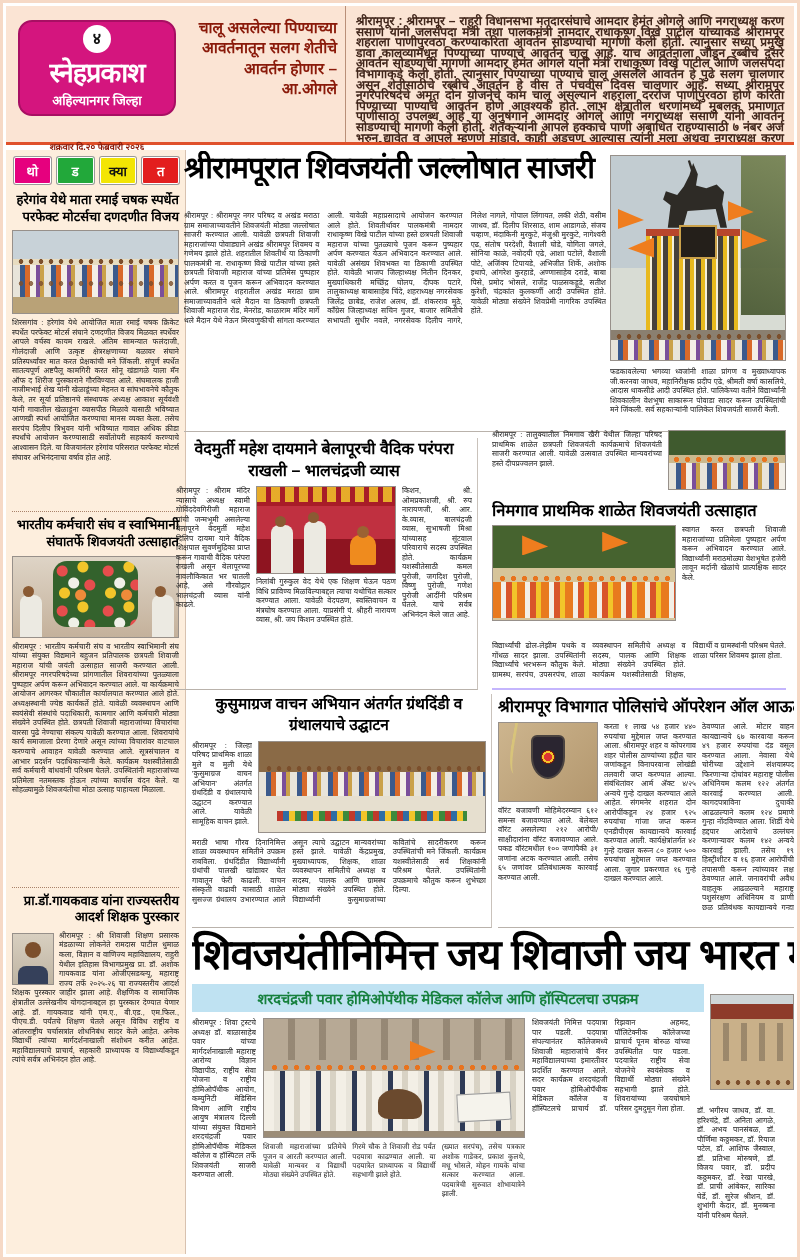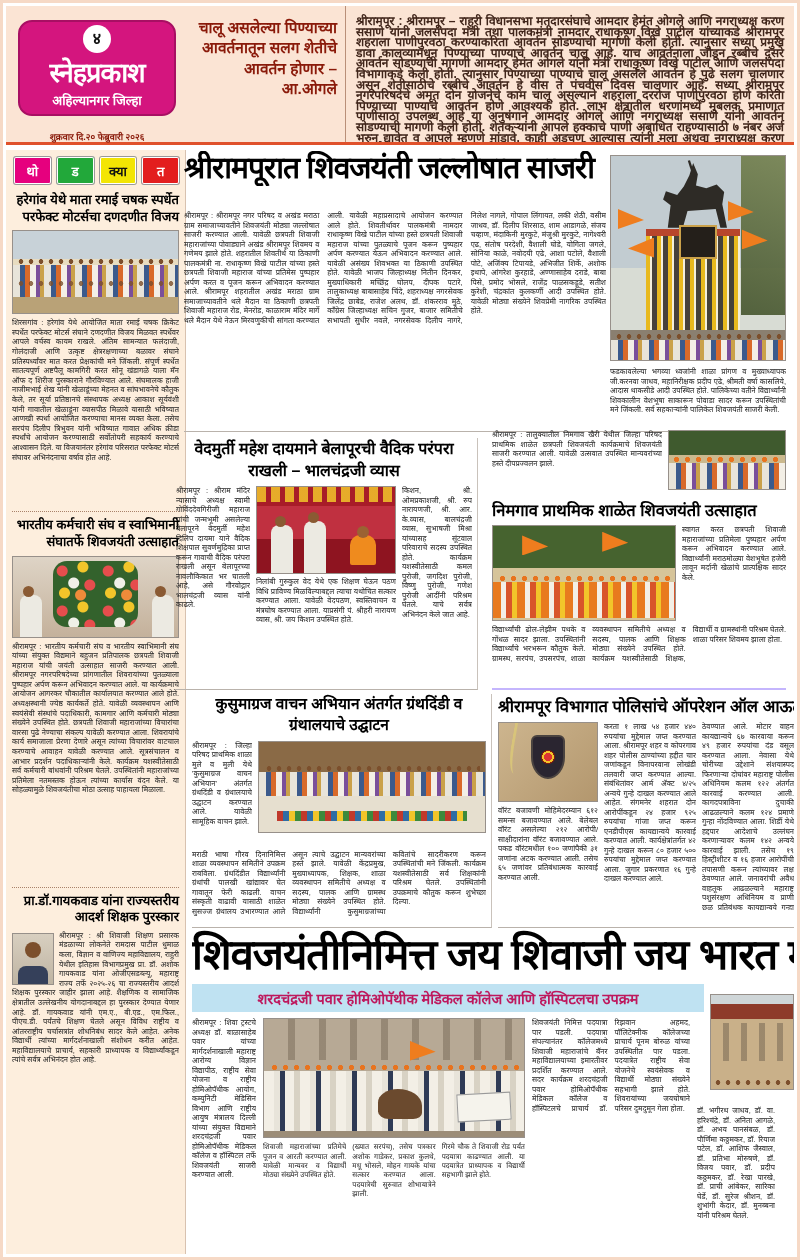--- a/index.html
+++ b/index.html
@@ -6,21 +6,21 @@
   body{width:800px;height:1260px;position:relative;background:#fff;font-family:"Liberation Sans","DejaVu Sans",sans-serif;color:#1c1c1c;overflow:hidden;}
   .page-frame{position:absolute;inset:0;border:3px solid #f6d9c6;pointer-events:none;z-index:50;}
 
   
   .header-band{position:absolute;left:6px;top:6px;width:788px;height:139px;background:#fbe4d4;border-bottom:3px solid #e0512b;display:flex;box-sizing:border-box;}
   .masthead-wrap{width:182px;text-align:center;padding-top:8px;}
   .masthead{margin:6px auto 0;width:158px;height:96px;border-radius:14px;border:2px solid #a80f63;position:relative;color:#fff;box-sizing:border-box;}
   .page-circle{position:absolute;top:3px;left:50%;transform:translateX(-50%);width:28px;height:28px;background:#fff;border-radius:50%;color:#111;font-weight:bold;font-size:16px;line-height:28px;text-align:center;}
   .masthead-title{margin-top:31px;font-size:27px;font-weight:bold;letter-spacing:-1px;}
   .masthead-sub{font-size:13px;font-weight:bold;margin-top:1px;}
-  .masthead-date{font-size:9px;color:#8a1a0a;font-weight:bold;margin-top:14px;}
+  .masthead-date{font-size:9px;color:#8a1a0a;font-weight:bold;margin-top:24px;}
   .notice{width:158px;padding:12px 8px 6px 4px;color:#8a1a0a;font-weight:bold;font-size:15.5px;line-height:1.32;text-align:right;border-right:1px solid #b98f78;box-sizing:border-box;}
   .notice-body{flex:1;padding:10px 10px 6px 10px;font-size:12px;line-height:10.6px;text-align:justify;color:#40251a;overflow:hidden;font-weight:bold;}
 
   
   .left-rail{position:absolute;left:6px;top:150px;width:180px;height:1104px;background:#fdeedd;border-right:1px solid #d8c2b0;padding:5px 6px;box-sizing:border-box;overflow:hidden;}
   .briefs{display:flex;gap:6px;margin:2px 0 8px 2px;}
   .brief-box{width:37px;height:27px;font-weight:bold;font-size:13px;display:flex;align-items:center;justify-content:center;color:#fff;border-radius:2px;box-shadow:0 0 0 1px #999, inset 0 0 0 1px #fff;}
   .briefs .brief-box:nth-child(3){color:#111;}
   .rail-headline{font-size:13px;font-weight:bold;line-height:1.28;margin:4px 0 5px;color:#000;text-align:right;}
   .rail-body{font-size:7.5px;line-height:9.6px;text-align:justify;color:#222;margin-top:4px;overflow:hidden;}
@@ -68,46 +68,46 @@
   .ved-right{flex:1;height:180px;}
 
   .nimgaon-art{position:absolute;left:492px;top:430px;width:294px;height:260px;border-bottom:2px solid #c4b5fd;box-sizing:border-box;overflow:hidden;}
   .nim-toprow{display:flex;gap:6px;height:62px;}
   .nim-intro{flex:1;height:62px;}
   .nim-photo-sm{width:118px;height:60px;background:linear-gradient(#3f5a2e 0 42%,#cbb98e 42% 100%);}
   .nim-headline{font-size:16.5px;font-weight:bold;margin:6px 0 4px;white-space:nowrap;overflow:hidden;color:#000;}
   .nim-row{display:flex;gap:6px;}
   .nim-photo{width:184px;height:96px;background:linear-gradient(#46632f 0 45%,#d6c49a 45% 100%);}
   .nim-side{flex:1;height:96px;}
-  .nim-bottom{margin-top:4px;column-count:3;column-gap:7px;height:60px;font-size:7.5px;line-height:9.5px;text-align:justify;overflow:hidden;}
+  .nim-bottom{margin-top:20px;column-count:3;column-gap:7px;height:60px;font-size:7.5px;line-height:9.5px;text-align:justify;overflow:hidden;}
 
   
   .kusum-art{position:absolute;left:192px;top:694px;width:300px;height:234px;border-right:1px solid #c9c2bb;border-bottom:1px solid #b9b2ab;padding-right:5px;box-sizing:border-box;overflow:hidden;}
   .kusum-headline{font-size:15.5px;font-weight:bold;text-align:center;line-height:1.35;color:#000;}
   .kusum-row{display:flex;gap:6px;margin-top:5px;}
   .kusum-left{width:60px;height:92px;}
   .kusum-photo{flex:1;height:92px;background:linear-gradient(#8a6a46 0 55%,#e6dfcf 55% 100%);}
   .books{position:absolute;left:8%;bottom:12%;right:8%;height:10px;background:repeating-linear-gradient(90deg,#c0392b 0 6px,#2e6da4 6px 12px,#f2c52a 12px 18px,#3c8a3c 18px 24px);}
-  .kusum-cols{margin-top:17px;column-count:3;column-gap:7px;height:94px;font-size:7.5px;line-height:9.5px;text-align:justify;overflow:hidden;}
+  .kusum-cols{margin-top:5px;column-count:3;column-gap:7px;height:94px;font-size:7.5px;line-height:9.5px;text-align:justify;overflow:hidden;}
 
   .police-art{position:absolute;left:498px;top:694px;width:296px;height:234px;border-bottom:1px solid #b9b2ab;box-sizing:border-box;overflow:hidden;}
   .police-headline{font-size:16.5px;font-weight:bold;white-space:nowrap;overflow:hidden;color:#000;}
   .police-row{display:flex;gap:6px;margin-top:5px;}
   .police-first{width:100px;}
   .police-photo{height:80px;background:linear-gradient(135deg,#cdb58e,#b3976e);}
   .badge{position:absolute;left:50%;top:16%;transform:translateX(-50%);width:30px;height:40px;background:#2a2530;border-radius:6px 6px 50% 50%;border:2px solid #4a4340;}
   .badge:before{content:"";position:absolute;left:50%;top:50%;transform:translate(-50%,-50%);width:14px;height:14px;border-radius:50%;background:radial-gradient(circle,#d33 0 40%,#f2c52a 40% 60%,#8a1a0a 60%);}
   .cord{position:absolute;left:12%;top:-4px;width:10px;height:70%;border-left:3px solid #d8c47a;border-radius:0 0 0 60%;transform:rotate(10deg);}
   .police-first-text{height:102px;margin-top:4px;}
   .police-col{flex:1;height:188px;}
 
   
   .mega-art{position:absolute;left:192px;top:930px;width:602px;height:324px;box-sizing:border-box;overflow:hidden;}
   .mega-headline{font-size:42px;font-weight:bold;text-align:center;letter-spacing:-1px;white-space:nowrap;overflow:hidden;color:#000;line-height:1.2;}
-  .mega-subhead{margin:4px 90px 0 0;background:#bfe2f2;text-align:center;font-size:14.5px;font-weight:bold;padding:4px 0;color:#be185d;}
+  .mega-subhead{margin:4px 90px 0 0;background:#bfe2f2;text-align:center;font-size:14.5px;font-weight:bold;padding:4px 0;color:#15803d;}
   .building-photo{position:absolute;right:0;top:64px;width:84px;height:96px;background:linear-gradient(#cfd6d8 0 10%,#8e3b2a 10% 26%,#c9b089 26% 100%);}
   .bwindows{position:absolute;left:0;right:0;top:30%;height:40%;background:repeating-linear-gradient(90deg,transparent 0 12px,#6e604e 12px 18px);opacity:.5;}
   .mega-content{display:flex;gap:7px;margin-top:6px;}
   .mcolA{width:64px;height:234px;}
   .mcenter{width:262px;}
   .procession-photo{height:120px;background:linear-gradient(#b7a995 0 58%,#9c8d78 58% 100%);}
   .pwindows{position:absolute;left:0;right:0;top:0;height:34%;background:repeating-linear-gradient(90deg,transparent 0 24px,#6e604e 24px 31px);opacity:.45;}
   .horse{position:absolute;left:44%;bottom:16%;width:44px;height:30px;background:#6b4a2e;border-radius:45% 55% 20% 25%;}
   .banner-sm{position:absolute;right:5%;bottom:14%;width:52px;height:26px;background:#f5f3ec;border:1px solid #999;transform:rotate(-3deg);}
   .caption-row{display:flex;gap:6px;margin-top:4px;}
@@ -280,20 +280,20 @@
       <div class="photo procession-photo">
         <div class="pwindows"></div>
         <div class="flag" style="left:56%;top:18%;"></div>
         <div class="turbans" style="top:44px;"></div>
         <div class="torsos" style="top:52px;height:60px;background:repeating-linear-gradient(90deg,#f3efe6 0 10px,#e8e4da 10px 16px,#2e3a55 16px 21px,#f3efe6 21px 30px,#d8d2c4 30px 36px);"></div>
         <div class="horse"></div>
         <div class="banner-sm"></div>
       </div>
       <div class="caption-row">
         <div class="caption">शिवाजी महाराजांच्या प्रतिमेचे पूजन व आरती करण्यात आली. यावेळी मान्यवर व विद्यार्थी मोठ्या संख्येने उपस्थित होते.</div>
+        <div class="caption">गिरमे चौक ते शिवाजी रोड पर्यंत पदयात्रा काढण्यात आली. या पदयात्रेत प्राध्यापक व विद्यार्थी सहभागी झाले होते.</div>
         <div class="caption">(ख्यात सरपंच), तसेच पत्रकार अशोक गाडेकर, प्रकाश कुलथे, मधू भोसले, मोहन गायके यांचा सत्कार करण्यात आला. पदयात्रेची सुरुवात शोभायात्रेने झाली.</div>
-        <div class="caption">गिरमे चौक ते शिवाजी रोड पर्यंत पदयात्रा काढण्यात आली. या पदयात्रेत प्राध्यापक व विद्यार्थी सहभागी झाले होते.</div>
       </div>
     </div>
     <div class="mcolC">शिवजयंती निमित्त पदयात्रा पार पडली. पदयात्रा संपल्यानंतर कॉलेजमध्ये शिवाजी महाराजांचे बॅनर महाविद्यालयाच्या इमारतीवर प्रदर्शित करण्यात आले. सदर कार्यक्रम शरदचंद्रजी पवार होमिओपॅथीक मेडिकल कॉलेज व हॉस्पिटलचे प्राचार्य डॉ. रिझवान अहमद, पॉलिटेक्नीक कॉलेजच्या प्राचार्य पूनम बोरुळ यांच्या उपस्थितीत पार पडला. पदयात्रेत राष्ट्रीय सेवा योजनेचे स्वयंसेवक व विद्यार्थी मोठ्या संख्येने सहभागी झाले होते. शिवरायांच्या जयघोषाने परिसर दुमदुमून गेला होता.</div>
     <div class="mcolD smalltext">डॉ. भगीरथ जाधव, डॉ. वा. हरिश्चंद्रे, डॉ. अनिता आगळे, डॉ. अभय पानसंबळ, डॉ. पौर्णिमा कठ्ठमकर, डॉ. रियाज पटेल, डॉ. आशिफ जैस्वाल, डॉ. प्रतिभा मोरुषणे, डॉ. विजय पवार, डॉ. प्रदीप कठ्ठमकर, डॉ. रेखा पारखे, डॉ. प्राची आंबेकर, सारिका घेर्डे, डॉ. सुरेज श्रीशन, डॉ. शुभांगी केदार, डॉ. मुनब्बना यांनी परिश्रम घेतले.</div>
   </div>
 </div>
 
 </body></html>

